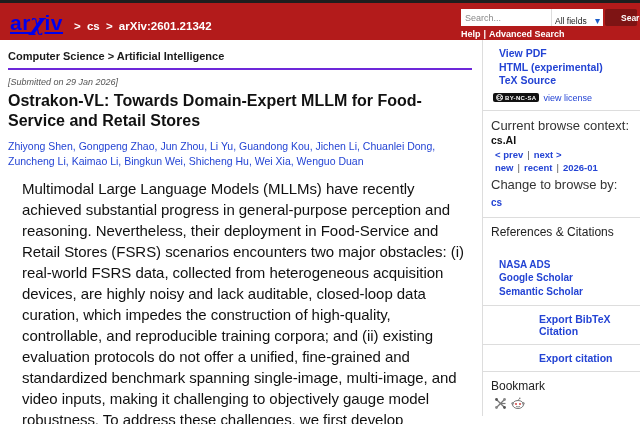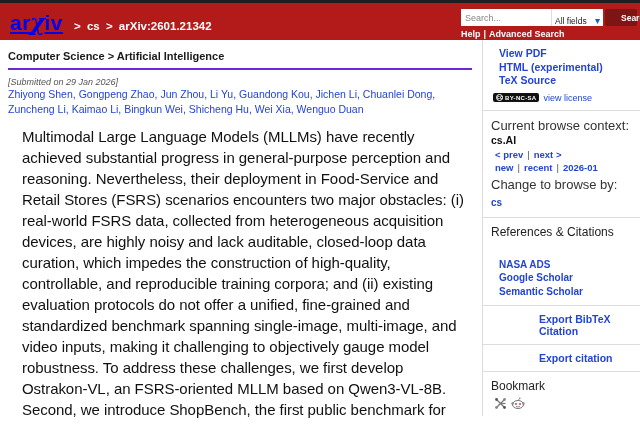--- a/index.html
+++ b/index.html
@@ -106,20 +106,21 @@
     <div class="help-row">
       <a href="#">Help</a><span class="sep">|</span><a href="#">Advanced Search</a>
     </div>
   </div>
 </div>
 
 <div class="page">
   <div class="main">
     <div class="subject-line">Computer Science &gt; Artificial Intelligence</div>
     <div class="submitted">[Submitted on 29 Jan 2026]</div>
+    <h1 class="title">Ostrakon-VL: Towards Domain-Expert MLLM for Food-Service and Retail Stores</h1>
     <div class="authors">
       <a href="#">Zhiyong Shen</a><a href="#">Gongpeng Zhao</a><a href="#">Jun Zhou</a><a href="#">Li Yu</a><a href="#">Guandong Kou</a><a href="#">Jichen Li</a><a href="#">Chuanlei Dong</a><a href="#">Zuncheng Li</a><a href="#">Kaimao Li</a><a href="#">Bingkun Wei</a><a href="#">Shicheng Hu</a><a href="#">Wei Xia</a><a href="#">Wenguo Duan</a>
     </div>
     <p class="abstract">Multimodal Large Language Models (MLLMs) have recently achieved substantial progress in general-purpose perception and reasoning. Nevertheless, their deployment in Food-Service and Retail Stores (FSRS) scenarios encounters two major obstacles: (i) real-world FSRS data, collected from heterogeneous acquisition devices, are highly noisy and lack auditable, closed-loop data curation, which impedes the construction of high-quality, controllable, and reproducible training corpora; and (ii) existing evaluation protocols do not offer a unified, fine-grained and standardized benchmark spanning single-image, multi-image, and video inputs, making it challenging to objectively gauge model robustness. To address these challenges, we first develop Ostrakon-VL, an FSRS-oriented MLLM based on Qwen3-VL-8B. Second, we introduce ShopBench, the first public benchmark for FSRS. Third, we propose QUAD (Quality-aware Unbiased Automated Data-curation), a multi-stage multimodal instruction data curation pipeline. Leveraging a multi-stage training strategy, Ostrakon-VL achieves an average score of 60.1 on ShopBench, establishing a new state of the art among open-source MLLMs with comparable parameter scales and diverse architectures. Notably, it surpasses the substantially larger Qwen3-VL-235B-A22B (59.4) by +0.7, and exceeds the same-scale Qwen3-VL-8B (55.3) by +4.8, demonstrating significantly improved parameter efficiency. These results indicate that Ostrakon-VL delivers more robust and reliable FSRS-centric perception and decision-making capabilities. To facilitate reproducible research, we will publicly release Ostrakon-VL and the ShopBench benchmark.</p>
     <div class="meta">
       <span class="lab">Subjects:</span>
       <span><b>Artificial Intelligence (cs.AI)</b></span>
 
       <span></span>
 

